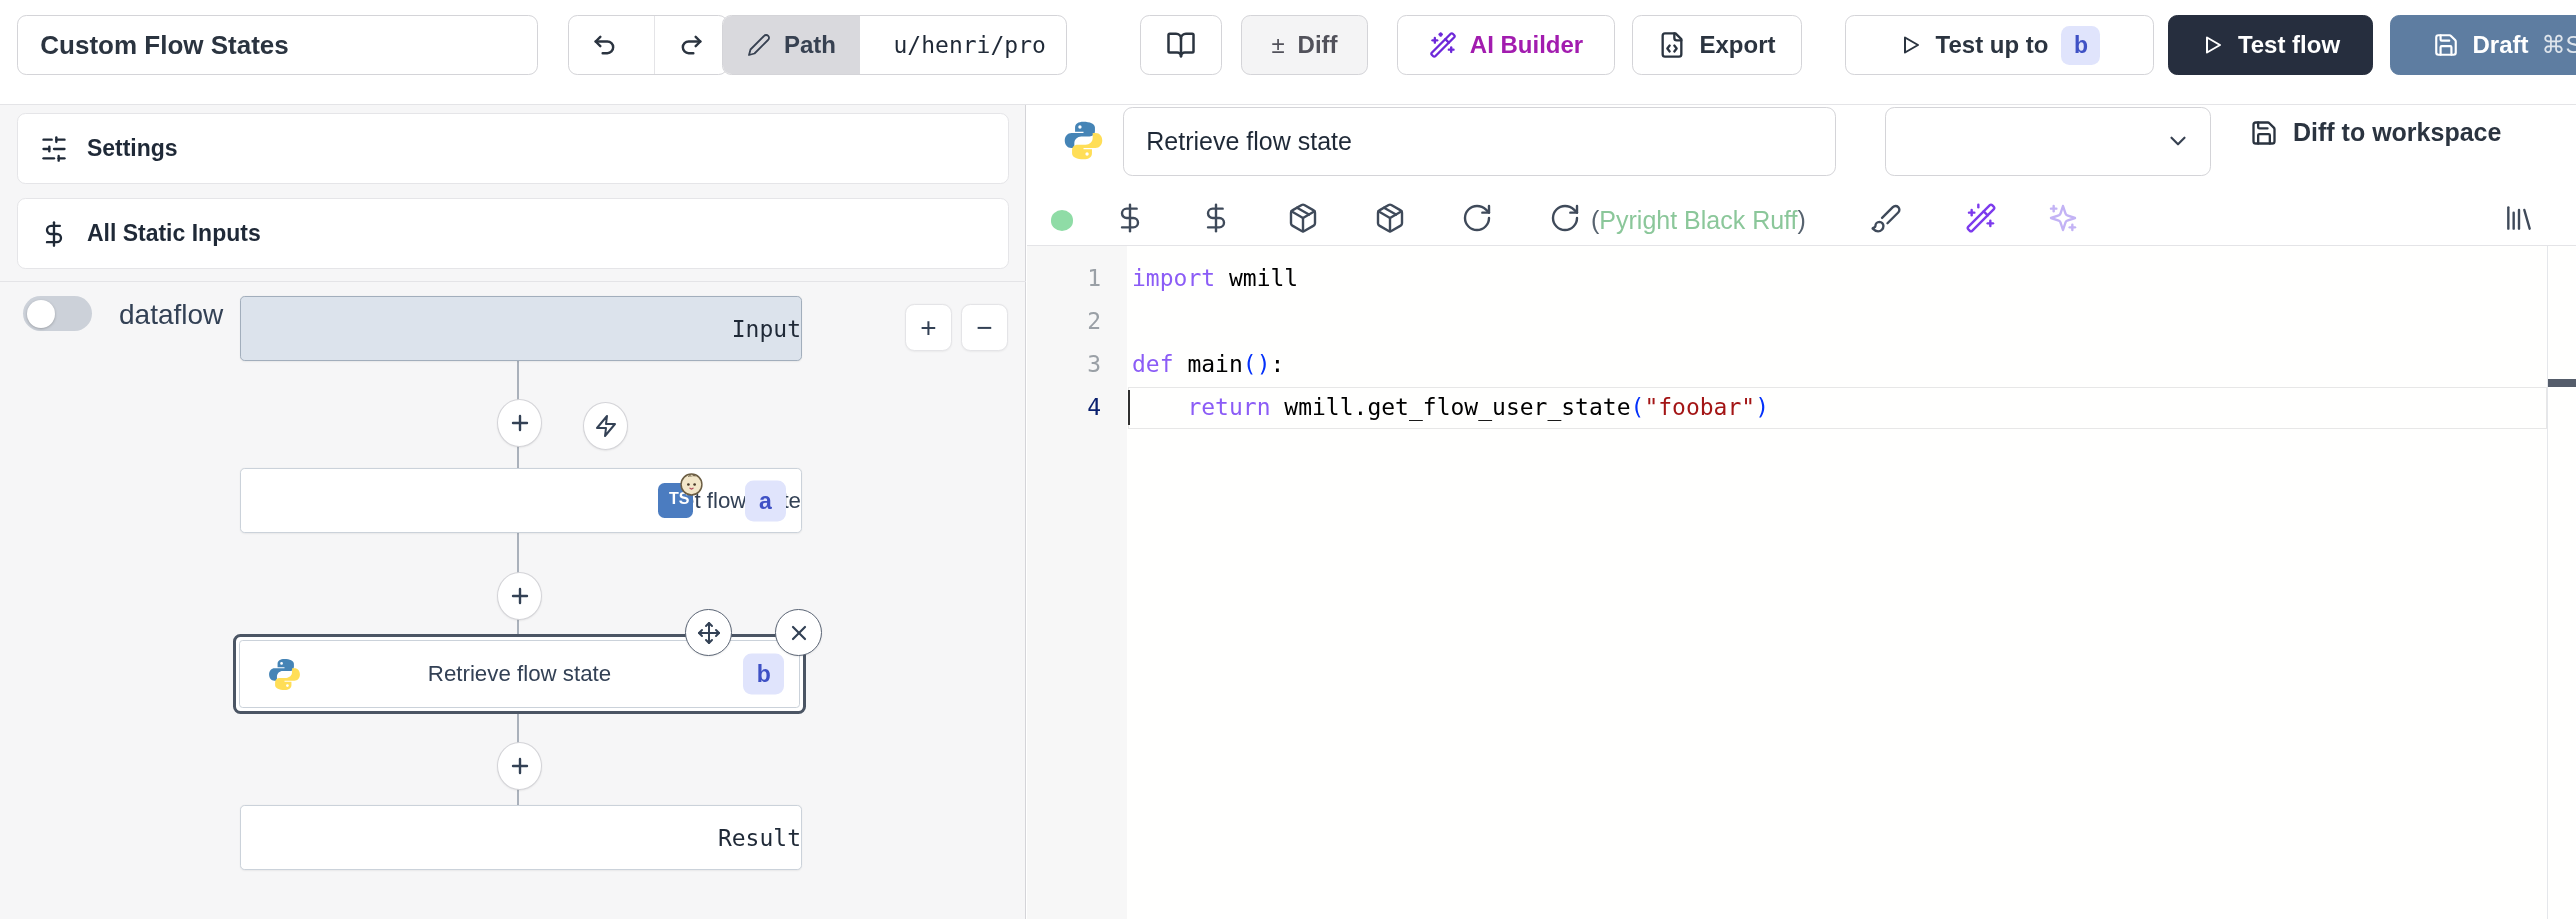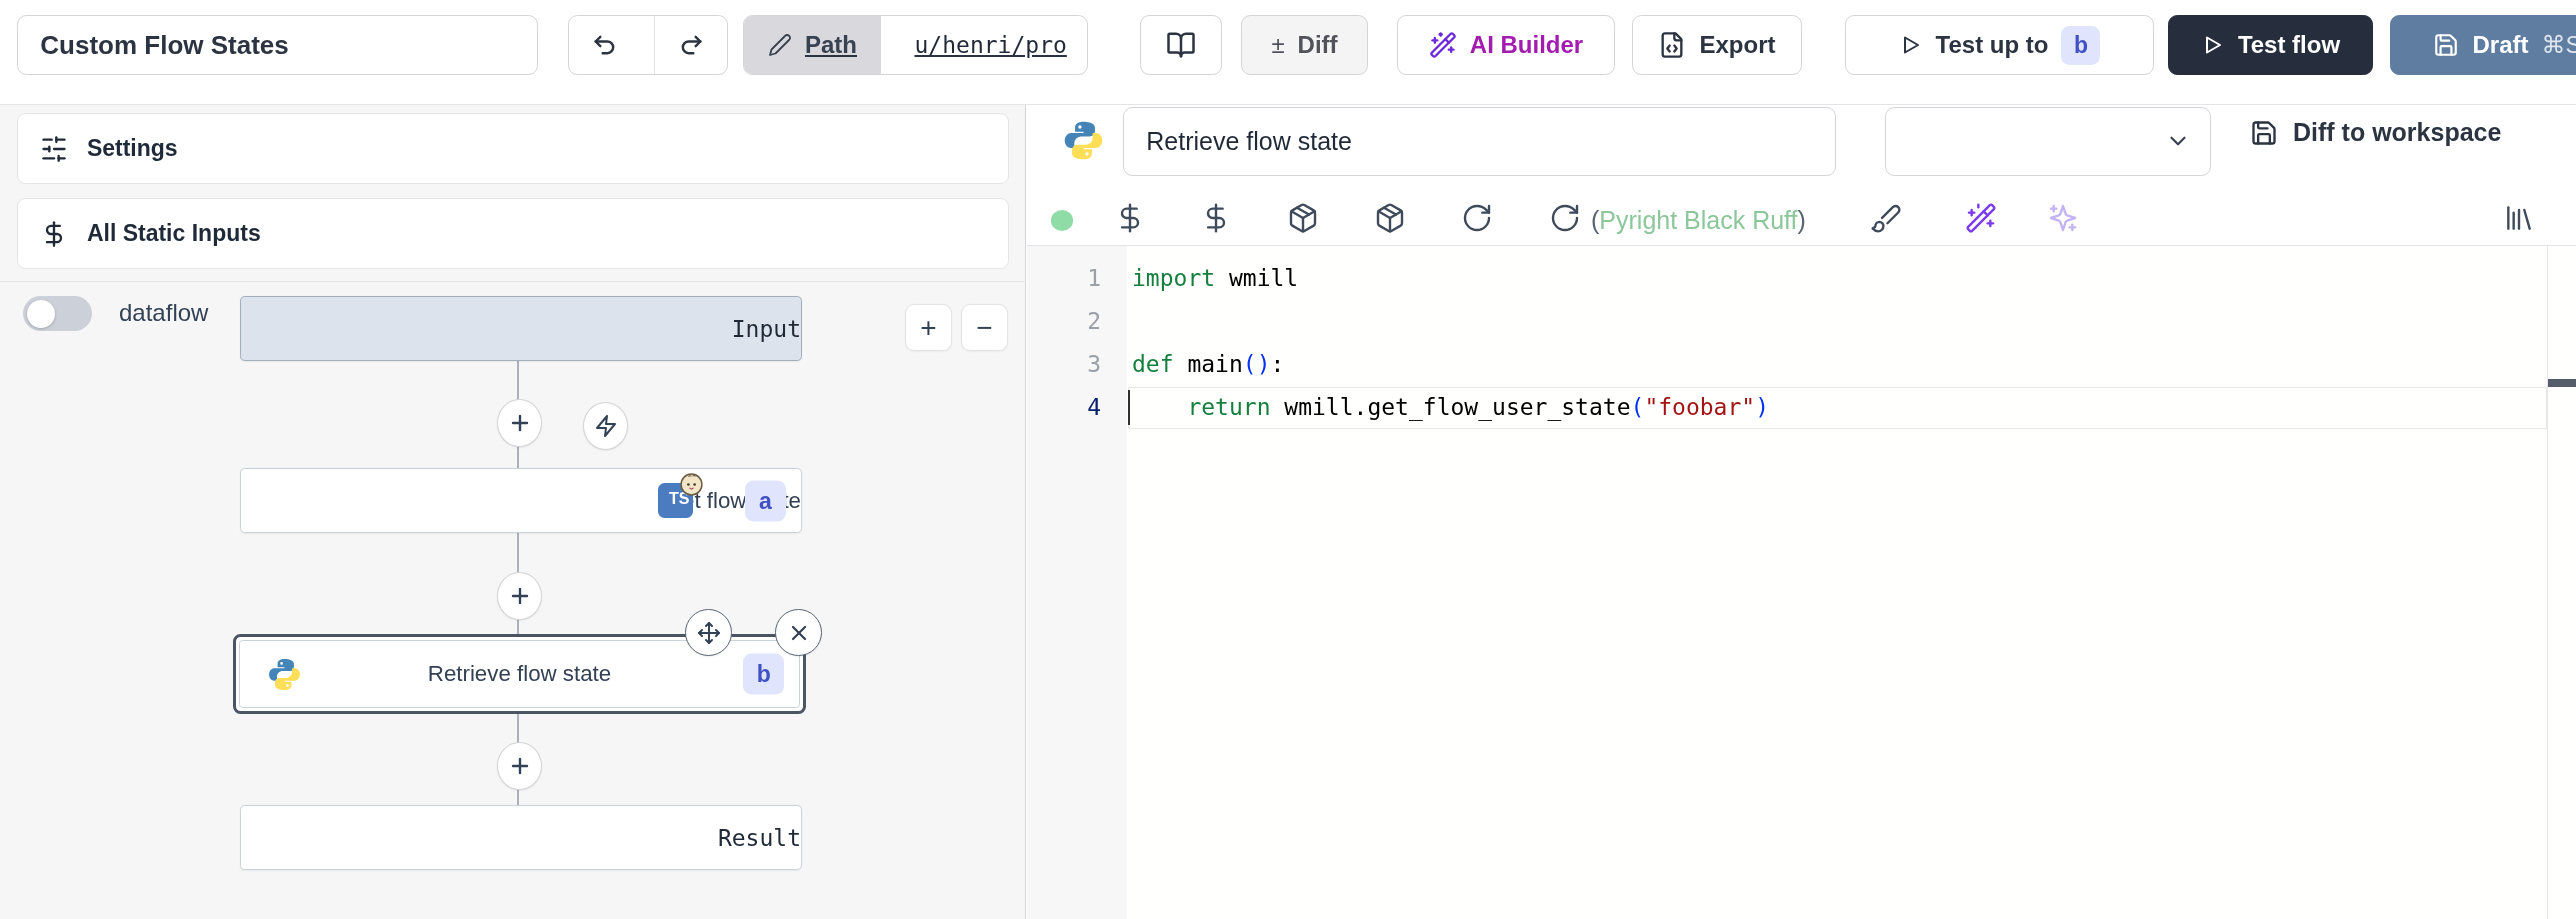--- a/index.html
+++ b/index.html
@@ -11,21 +11,21 @@
   
   .topbar{ left:0; top:0; width:2576px; height:105px; background:#fff; border-bottom:1.4px solid #e4e4e7; }
   .btn{ display:flex; align-items:center; justify-content:center; gap:13px; height:60px;
         background:#fff; border:1.4px solid #d4d4d8; border-radius:9.3px;
         font-size:24px; font-weight:600; color:#2b3440; cursor:pointer; }
   .title-box{ left:17px; top:15px; width:521px; justify-content:flex-start; padding:0 22.3px;
         font-size:26px; font-weight:700; }
   .undo-group{ left:568px; top:15px; width:160px; padding:0; overflow:hidden; }
   .undo-half{ width:80px; height:100%; display:flex; align-items:center; justify-content:center; }
   .undo-half + .undo-half{ border-left:1.4px solid #e4e4e7; }
-  .path-group{ left:743px; top:15px; padding:0; overflow:hidden;text-decoration:underline; }
+  .path-group{ left:722px; top:15px; padding:0; overflow:hidden; }
   .path-seg-label{ background:#d9d9dd; height:100%; display:flex; align-items:center; gap:13px;
         padding:0 24px; color:#374151; }
   .path-seg-value{ height:100%; display:flex; align-items:center; padding:0 20.5px;
         font-family:"DejaVu Sans Mono",monospace; font-weight:400; font-size:23px; color:#1f2937; }
   .book-btn{ left:1140px; top:15px; width:82px; }
   .diff-btn{ left:1241px; top:15px; width:127px; background:#f4f4f5; color:#52525b; }
   .ai-btn{ left:1397px; top:15px; width:218px; color:#a21caf; }
   .export-btn{ left:1632px; top:15px; width:170px; }
   .testupto-btn{ left:1845px; top:15px; width:309px; }
   .badge{ display:flex; align-items:center; justify-content:center; width:39px; height:39px;
@@ -37,21 +37,21 @@
   
   .left-panel{ left:0; top:105px; width:1026px; height:814px; background:#f6f6f7;
         border-right:1.4px solid #d4d4d8; }
   .panel-card{ position:absolute; left:17px; width:992px; height:71px; background:#fff;
         border:1.4px solid #e5e5e8; border-radius:8.4px; display:flex; align-items:center;
         gap:18.6px; padding:0 22.3px; font-size:23px; font-weight:600; color:#1f2937; cursor:pointer; }
   .cards-divider{ left:0; top:176px; width:1026px; height:1.4px; background:#e4e4e7; }
   .toggle{ left:23px; top:191px; width:69px; height:35px; border-radius:17.7px; background:#ccd1d9; cursor:pointer; }
   .toggle-knob{ position:absolute; left:3.7px; top:3.7px; width:28px; height:28px; border-radius:50%;
         background:#fff; box-shadow:0 0.9px 2.8px rgba(0,0,0,.25); }
-  .toggle-label{ left:119px; top:194px; font-size:24px; color:#334155; }
+  .toggle-label{ left:119px; top:194px; font-size:28px; color:#334155; }
   .zoom-btn{ top:199px; width:47px; height:47px; background:#fff; border:1.4px solid #e4e4e7;
         border-radius:9.3px; display:flex; align-items:center; justify-content:center;
         font-size:28px; color:#334155; box-shadow:0 0.9px 1.9px rgba(0,0,0,.05); cursor:pointer; }
 
   
   .edge-line{ left:517px; top:256px; width:1.9px; height:444px; background:#aab1bb; }
   .node{ position:absolute; left:240px; width:562px; height:65px; background:#fff;
         border:1.4px solid #cbd2da; border-radius:4.7px; box-shadow:0 0.9px 1.9px rgba(0,0,0,.06);
         display:flex; align-items:center; justify-content:flex-end; cursor:pointer; }
   .node-virtual{ background:#dce3ec; border-color:#a2aebc; font-family:"DejaVu Sans Mono",monospace;
@@ -90,21 +90,21 @@
 
   
   .editor{ position:absolute; left:0; top:140px; width:1549px; height:675px;
         border-top:1.4px solid #e4e4e7; background:#fffffe; }
   .gutter-bg{ position:absolute; left:0; top:0; width:100px; height:100%; background:#f7f7f7; }
   .line-num{ position:absolute; width:74px; text-align:right; font-family:"DejaVu Sans Mono",monospace;
         font-size:23px; color:#9aa0a6; line-height:43px; }
   .line-num.active{ color:#0b216f; }
   .code-line{ position:absolute; left:105px; font-family:"DejaVu Sans Mono",monospace;
         font-size:23px; line-height:43px; white-space:pre; color:#000; }
-  .tok-kw{ color:#15803d; }
+  .tok-kw{ color:#8b5cf6; }
   .tok-pl{ color:#000000; }
   .tok-br{ color:#0431fa; }
   .tok-str{ color:#a31515; }
   .current-line-box{ position:absolute; left:101px; top:141px; width:1419px; height:42px;
         border:1.4px solid #e7e7e7; }
   .cursor{ position:absolute; left:101px; top:144px; width:2.3px; height:35px; background:#303030; }
   .minimap-divider{ position:absolute; left:1520px; top:0; width:1.4px; height:100%; background:#e5e7eb; }
   .ruler-marker{ position:absolute; left:1521px; top:133px; width:28px; height:8.4px; background:#555d6b; }
 
   svg{ display:block; }

